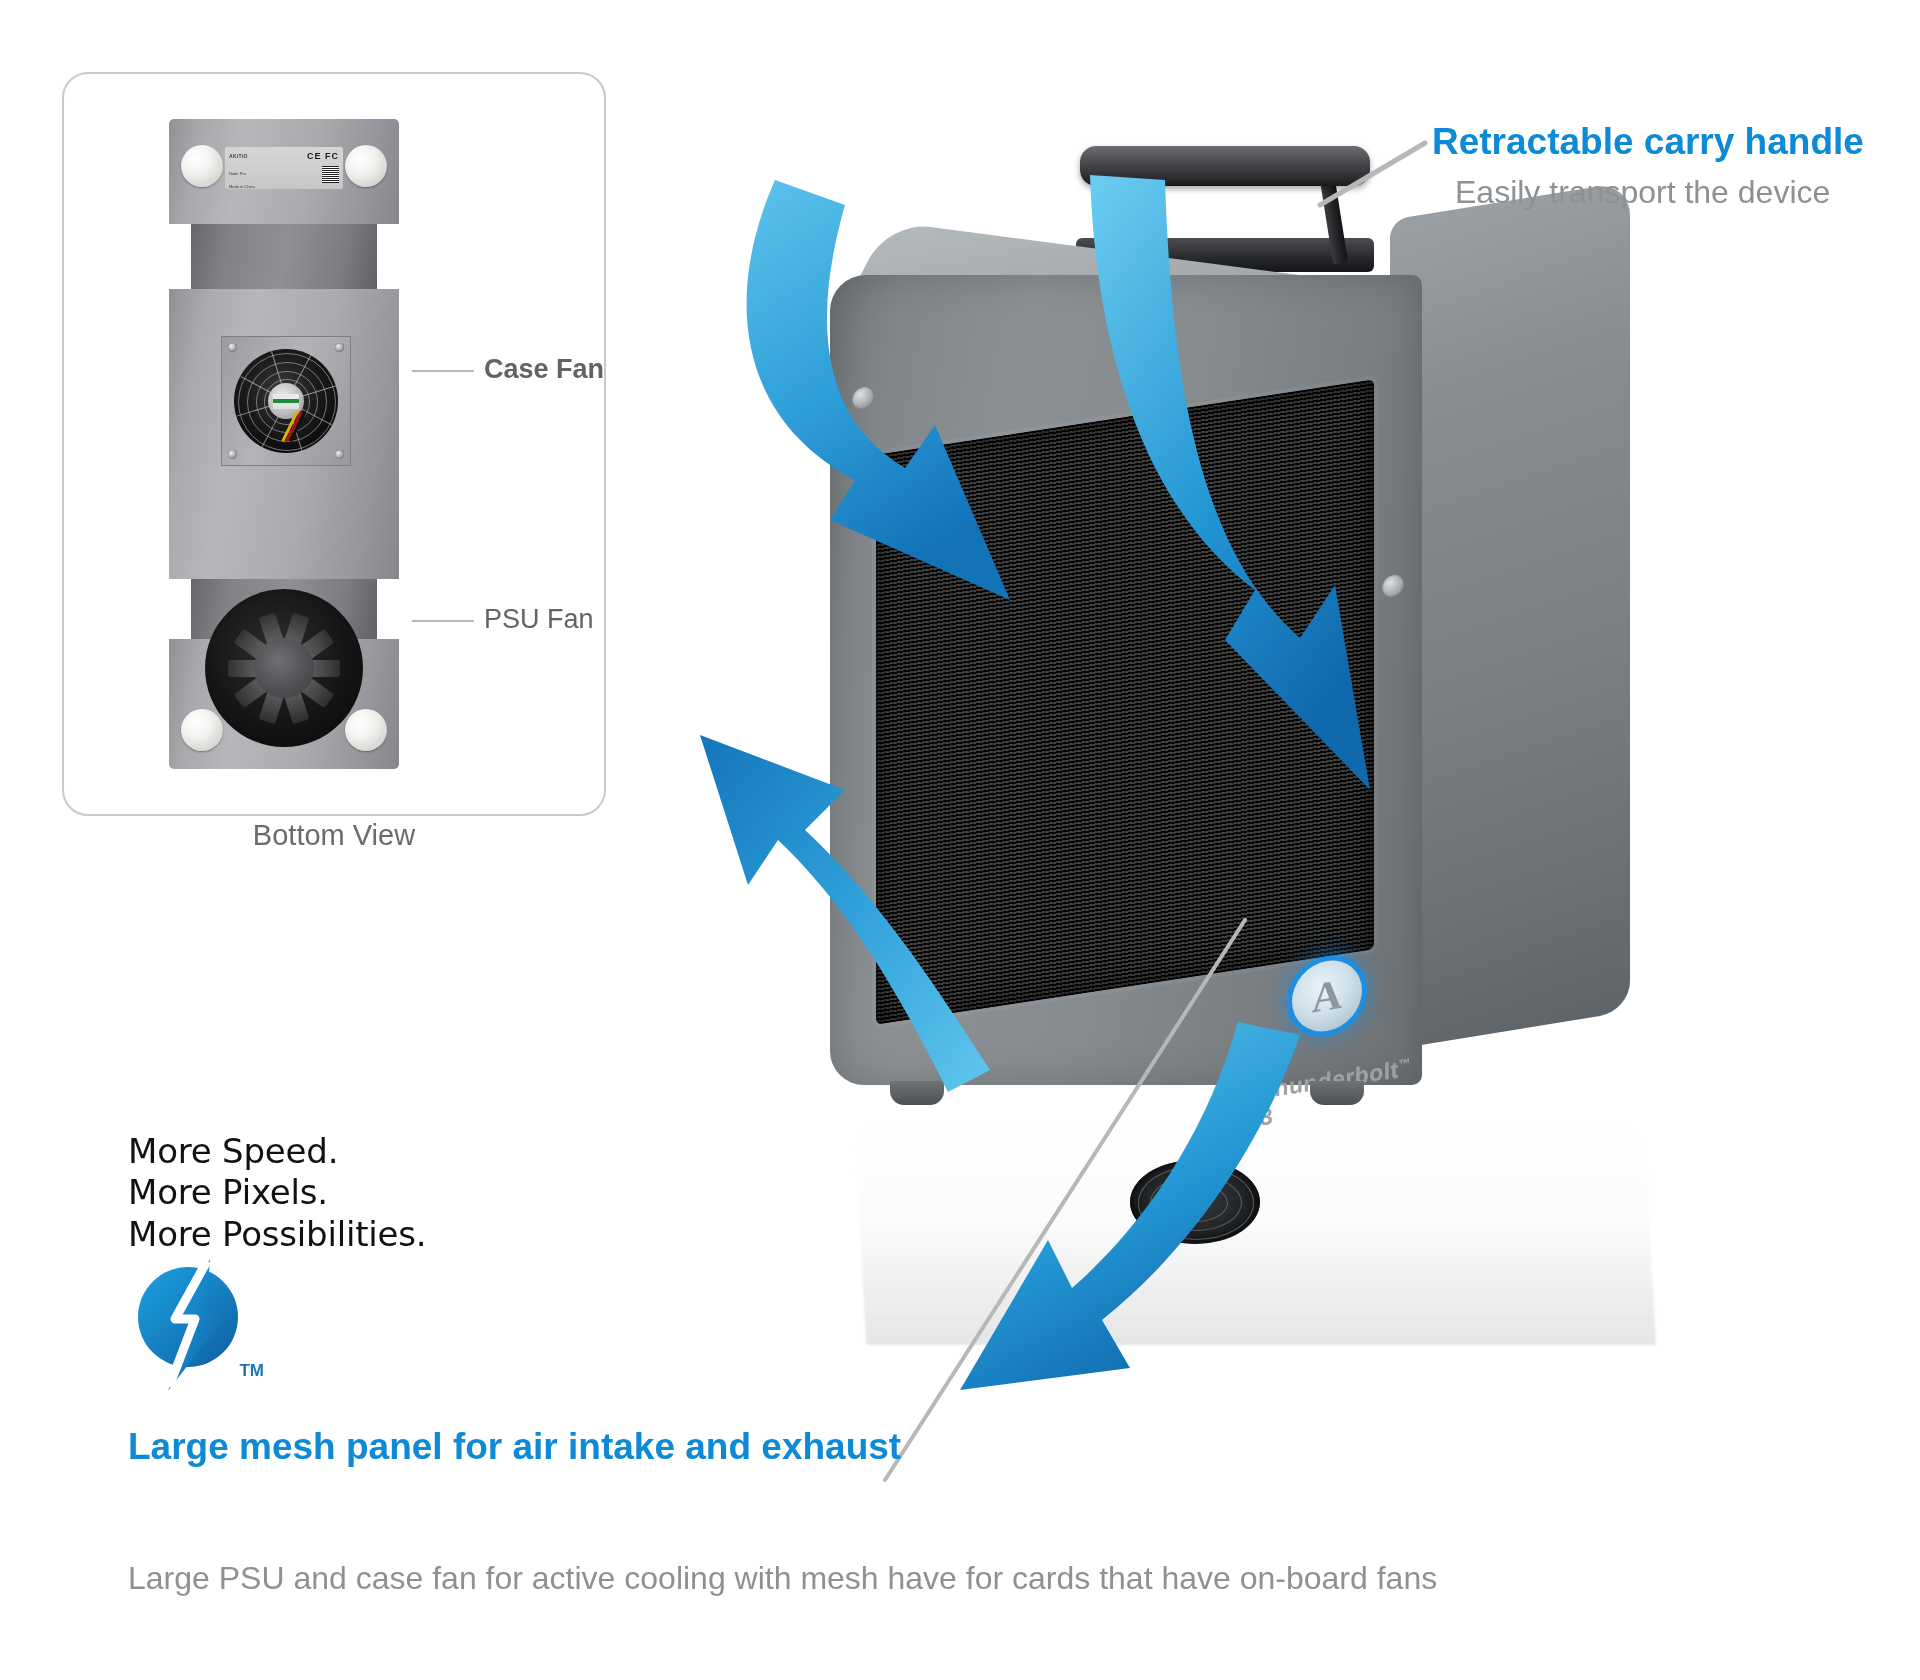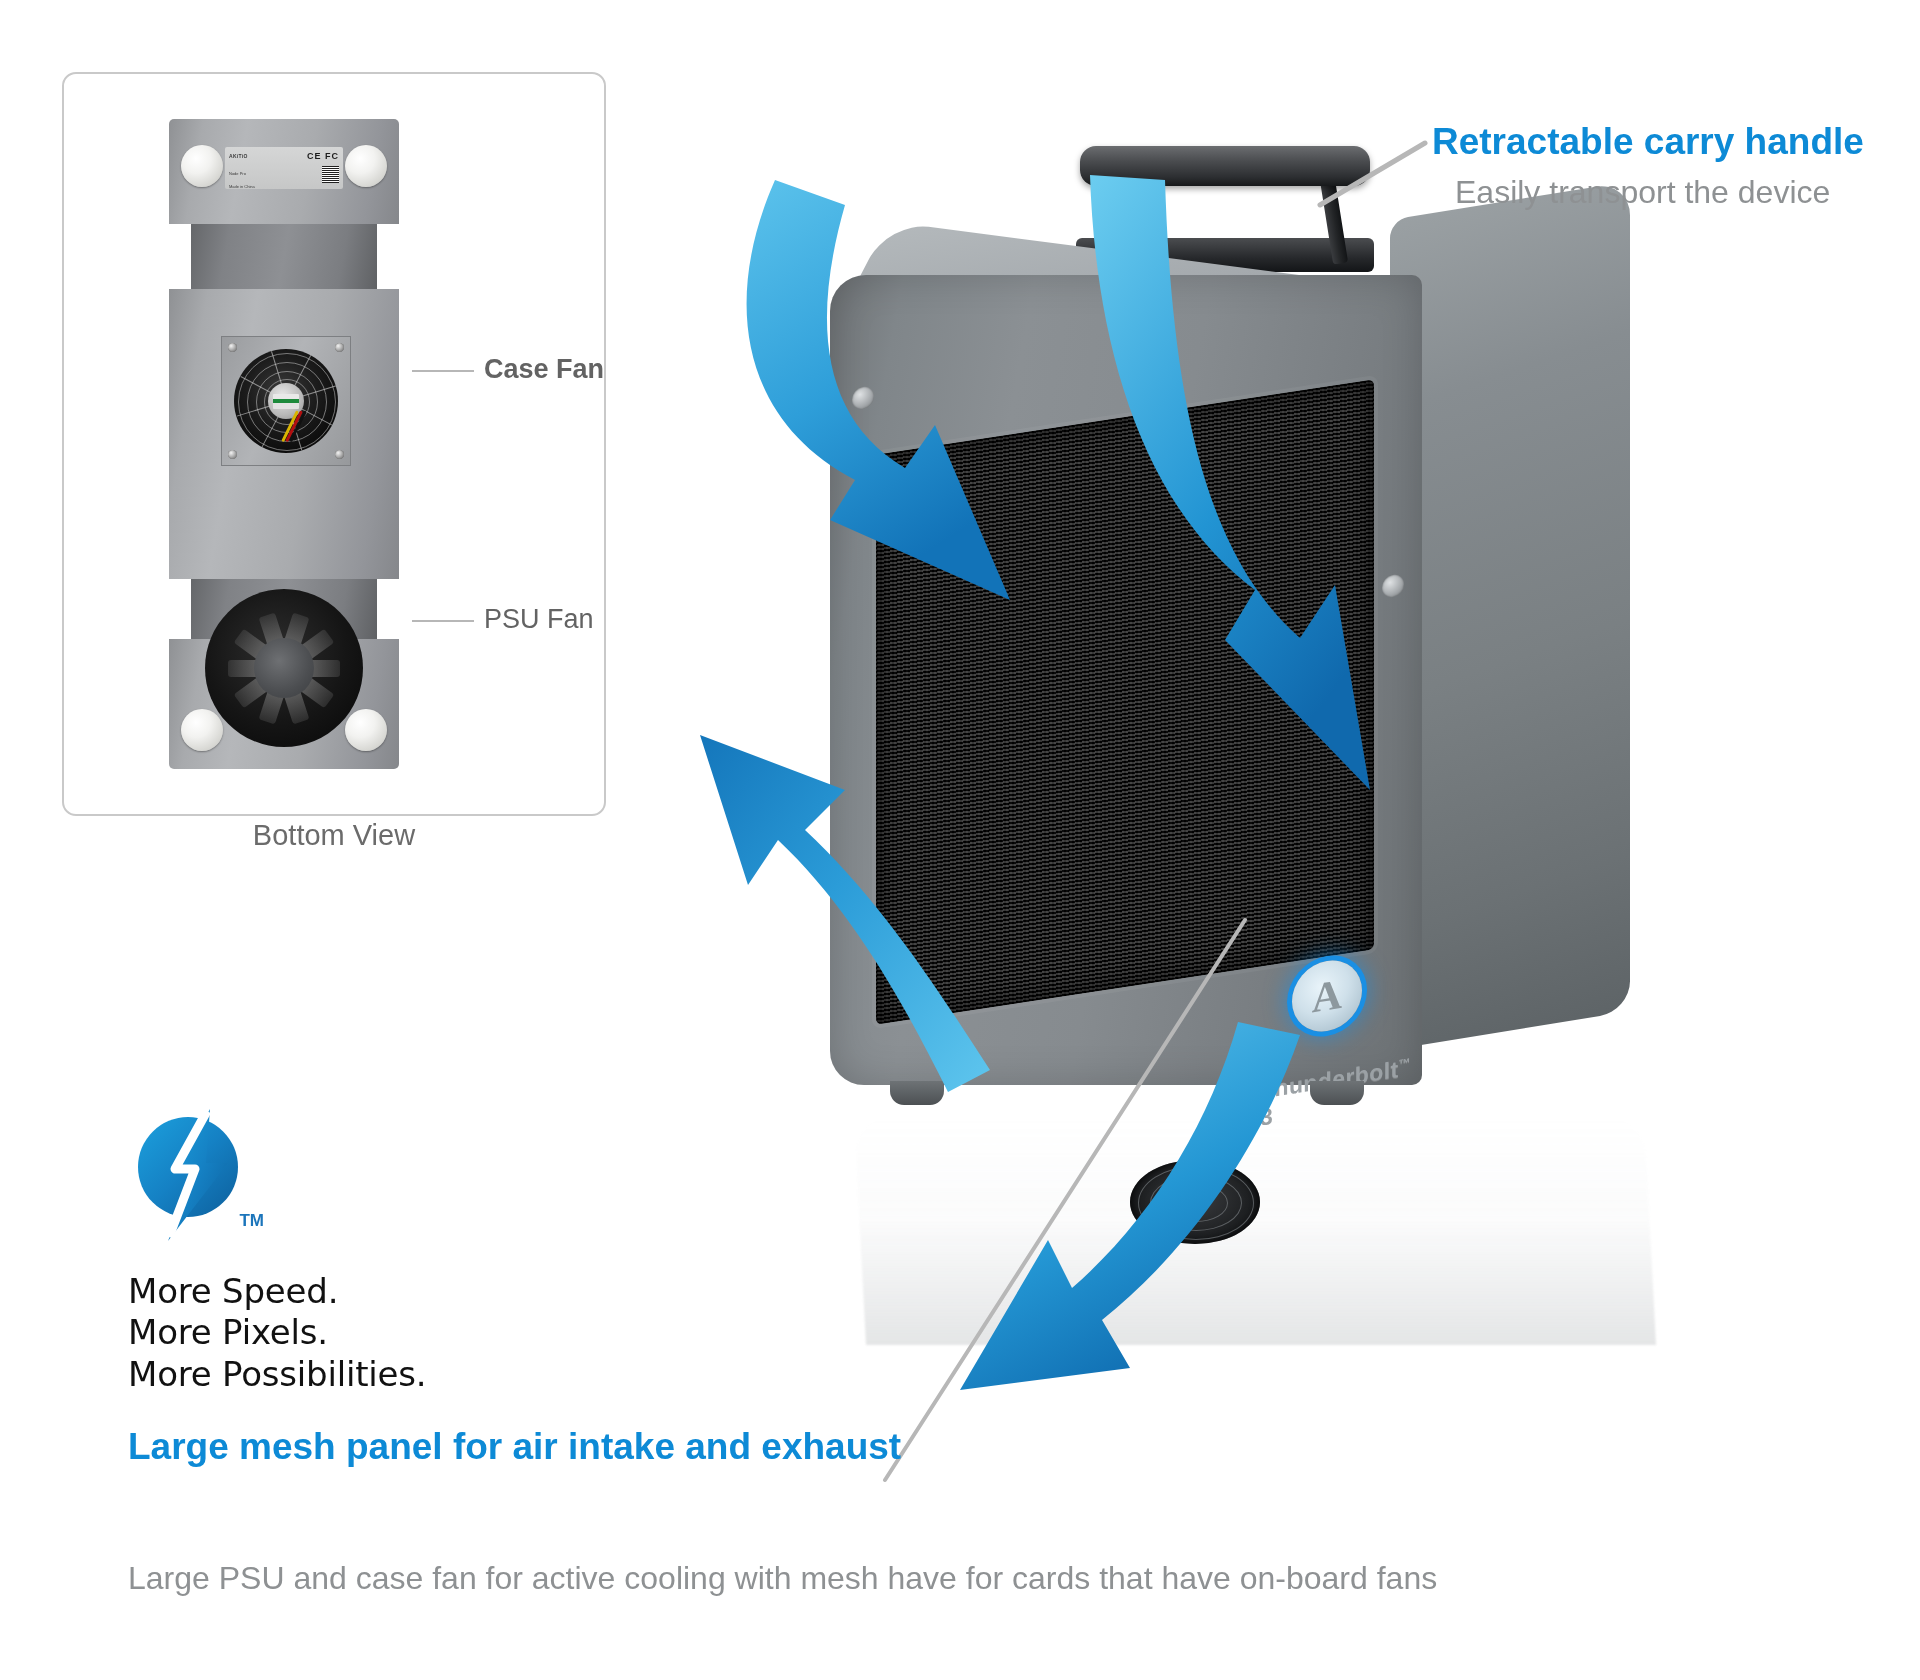--- a/index.html
+++ b/index.html
@@ -1,21 +1,21 @@
 <!DOCTYPE html>
 <html><head>
 <meta charset="utf-8">
 <style>
   html,body{margin:0;padding:0;background:#fff;}
   body{width:1920px;height:1680px;position:relative;overflow:hidden;
        font-family:"Liberation Sans","DejaVu Sans",sans-serif;}
 
   
   #inset-panel{position:absolute;left:62px;top:72px;width:540px;height:740px;
-     border:2px solid #c9c9c9;border-radius:14px;background:#fff;}
+     border:2px solid #c9c9c9;border-radius:26px;background:#fff;}
 
   #bottom-device{position:absolute;left:105px;top:45px;width:230px;height:650px;}
 
   .bd-plate{position:absolute;left:0;width:230px;
      background:linear-gradient(100deg,#8f9194 0%,#a8aaad 14%,#b5b7ba 32%,#a9abae 60%,#93959a 86%,#85878b 100%);}
   .bd-top{top:0;height:105px;border-radius:5px 5px 0 0;}
   .bd-mid{top:170px;height:290px;}
   .bd-bot{top:520px;height:130px;border-radius:0 0 5px 5px;}
   .bd-bridge{position:absolute;left:22px;width:186px;
      background:linear-gradient(100deg,#65676a 0%,#808286 20%,#8e9094 50%,#7b7d81 80%,#5f6164 100%);}
@@ -300,35 +300,35 @@
   <line x1="1245" y1="920" x2="885" y2="1480" stroke="#b7b7b7" stroke-width="4" stroke-linecap="round"></line>
 </svg>
 
 <span class="callout-title" style="left:1432px;top:121px;">Retractable carry handle</span>
 <span class="callout-sub" style="left:1455px;top:174px;">Easily transport the device</span>
 
 <span class="callout-title" style="left:128px;top:1426px;">Large mesh panel for air intake and exhaust</span>
 <span class="callout-sub" style="left:128px;top:1560px;">Large PSU and case fan for active cooling with mesh have for cards that have on-board fans</span>
 
 <div id="tb-logo-block">
+  <div id="tb-tagline">
+    <div>More Speed.</div>
+    <div>More Pixels.</div>
+    <div>More Possibilities.</div>
+  </div>
   <div id="tb-logo">
     <svg width="130" height="140" viewBox="0 0 130 140">
       <defs>
         <linearGradient id="tbg" x1="0" y1="0" x2="1" y2="1">
           <stop offset="0%" stop-color="#1ca0dd"></stop>
           <stop offset="50%" stop-color="#1581c4"></stop>
           <stop offset="100%" stop-color="#0d5f9c"></stop>
         </linearGradient>
       </defs>
       <circle cx="60" cy="62" r="50" fill="url(#tbg)"></circle>
       <path d="M82,4 L48,66 L68,66 L40,136 L100,58 L78,58 Z" fill="url(#tbg)"></path>
       <path d="M86,2 L46,64 L66,64 L38,134 L60,76 L40,76 Z" fill="#ffffff" opacity="0"></path>
       <path d="M79,6 L47,64 L67,64 L41,132" fill="none" stroke="#ffffff" stroke-width="9" stroke-linejoin="round"></path>
       <path d="M70,48 L96,48 L52,104" fill="none" stroke="#ffffff" stroke-width="0"></path>
     </svg>
     <span id="tb-tm">TM</span>
   </div>
-  <div id="tb-tagline">
-    <div>More Speed.</div>
-    <div>More Pixels.</div>
-    <div>More Possibilities.</div>
-  </div>
 </div>
 
 </body></html>

